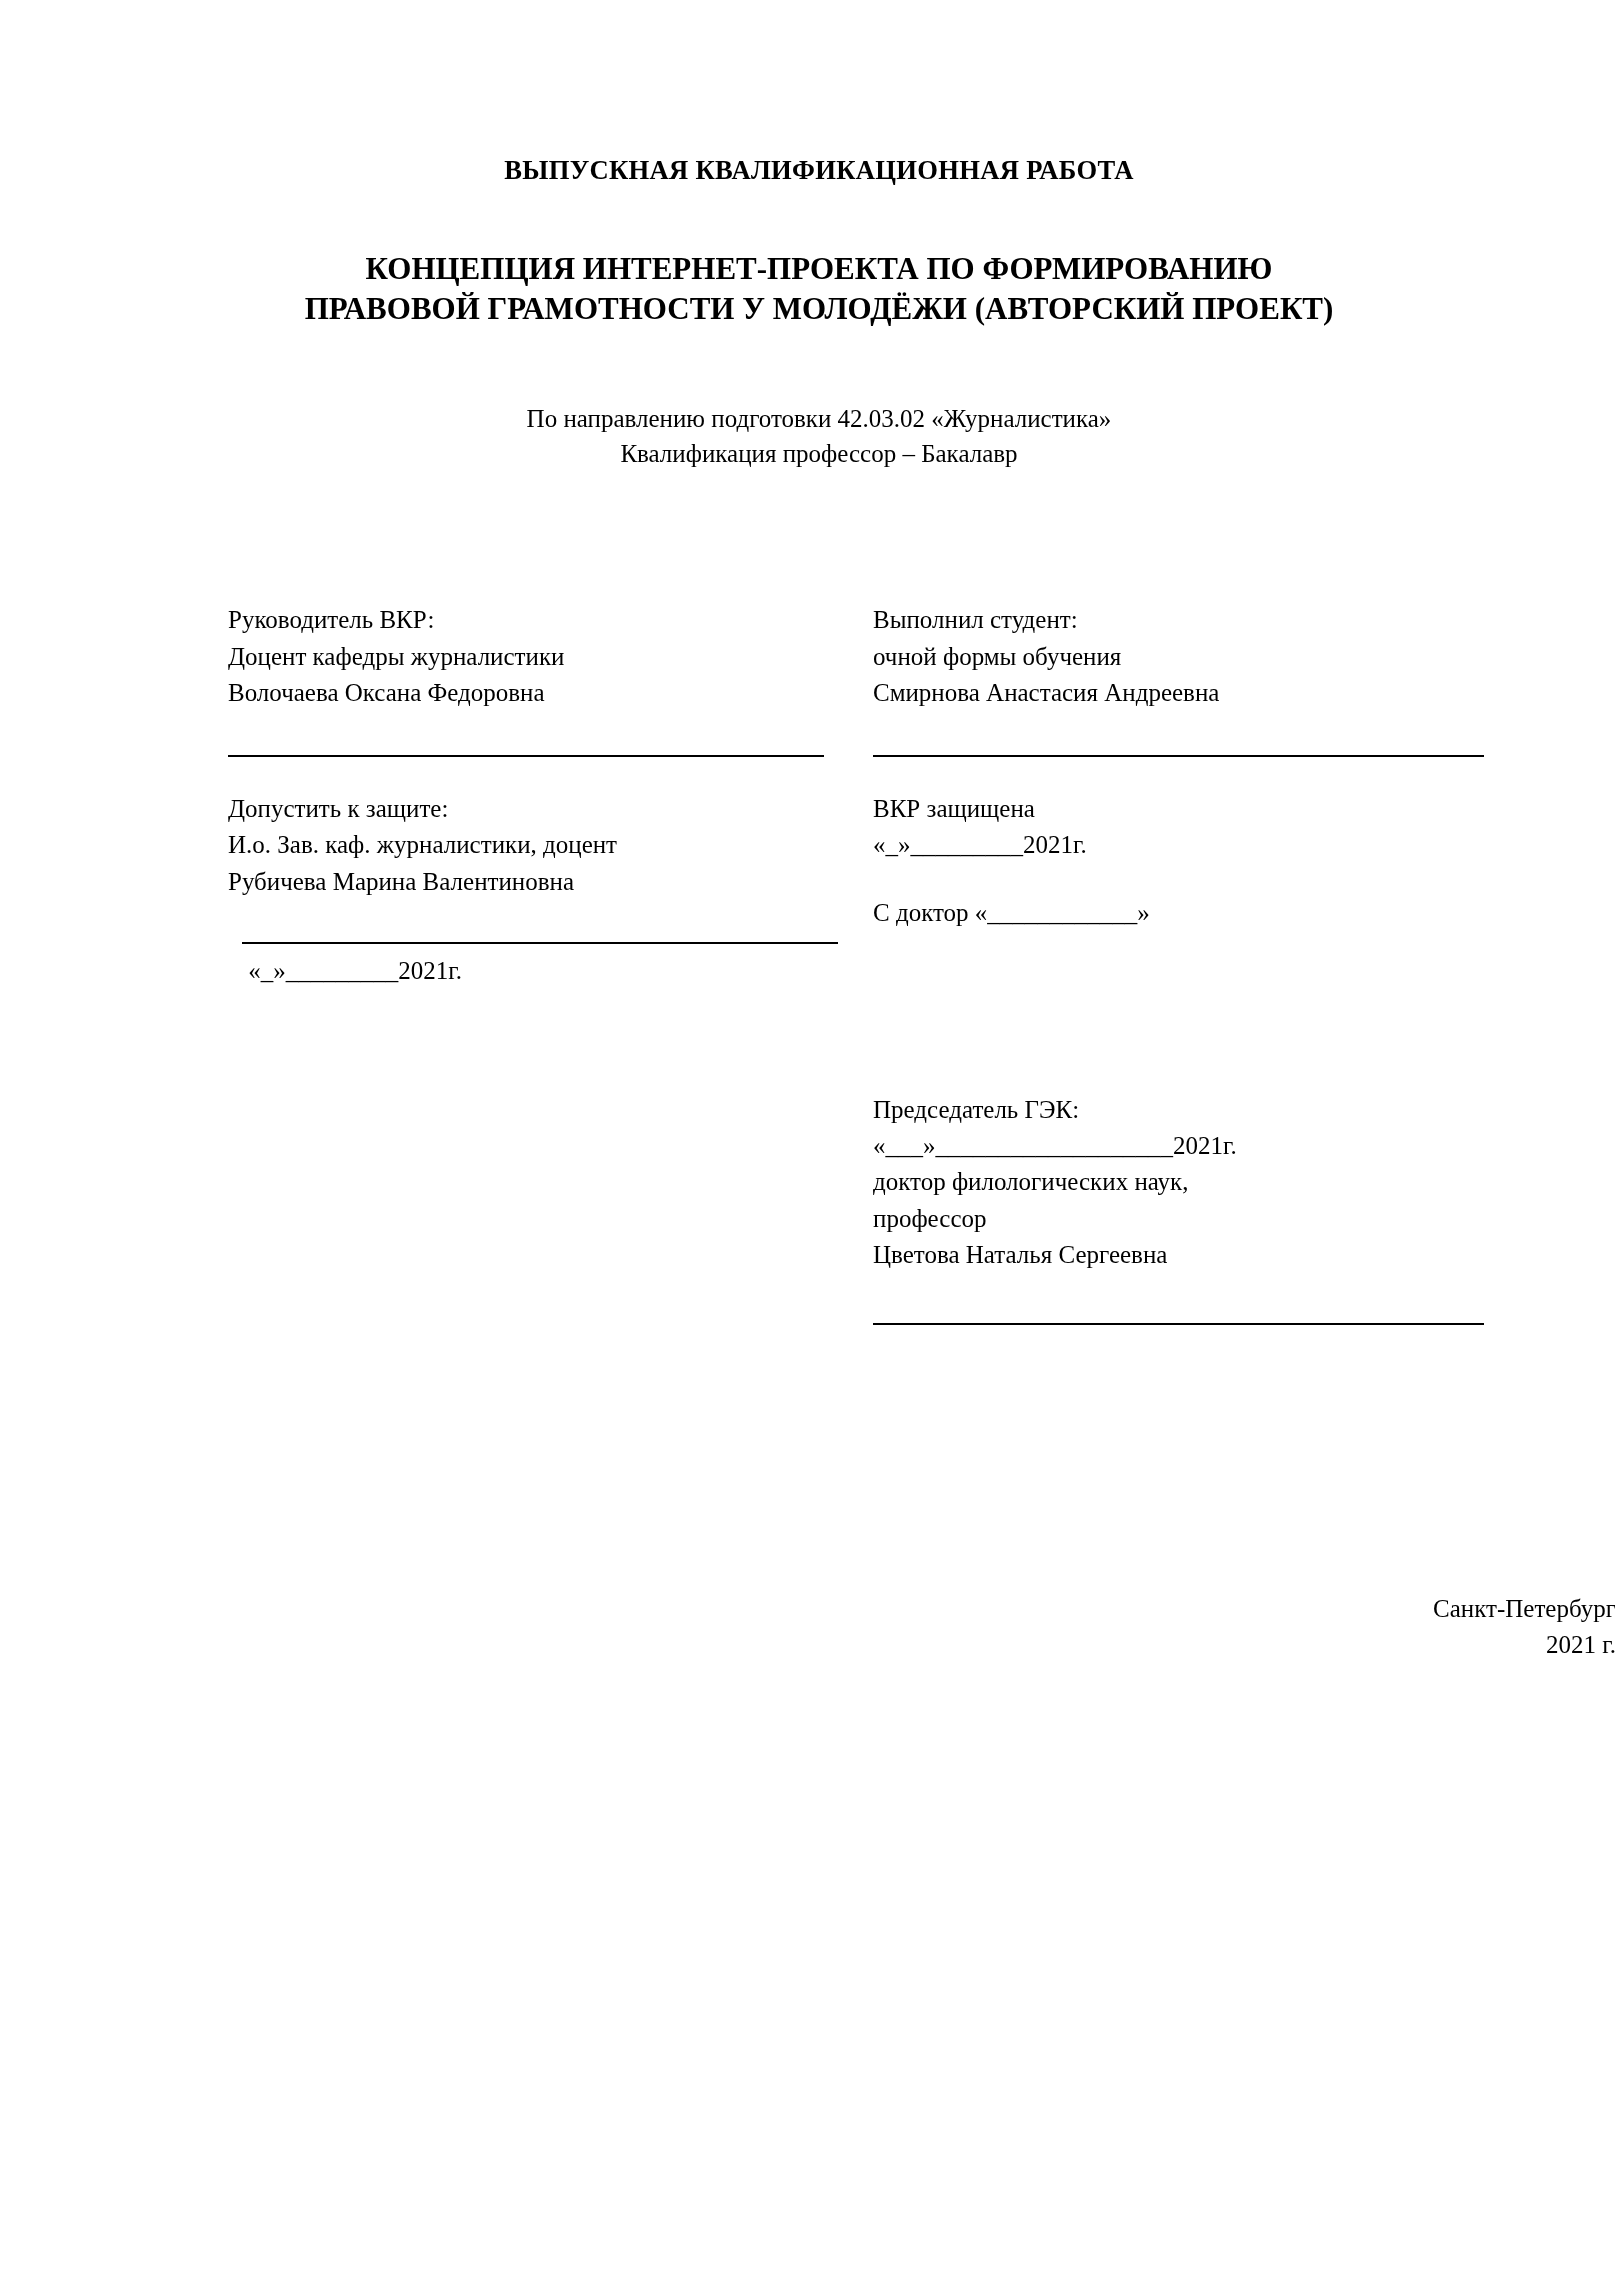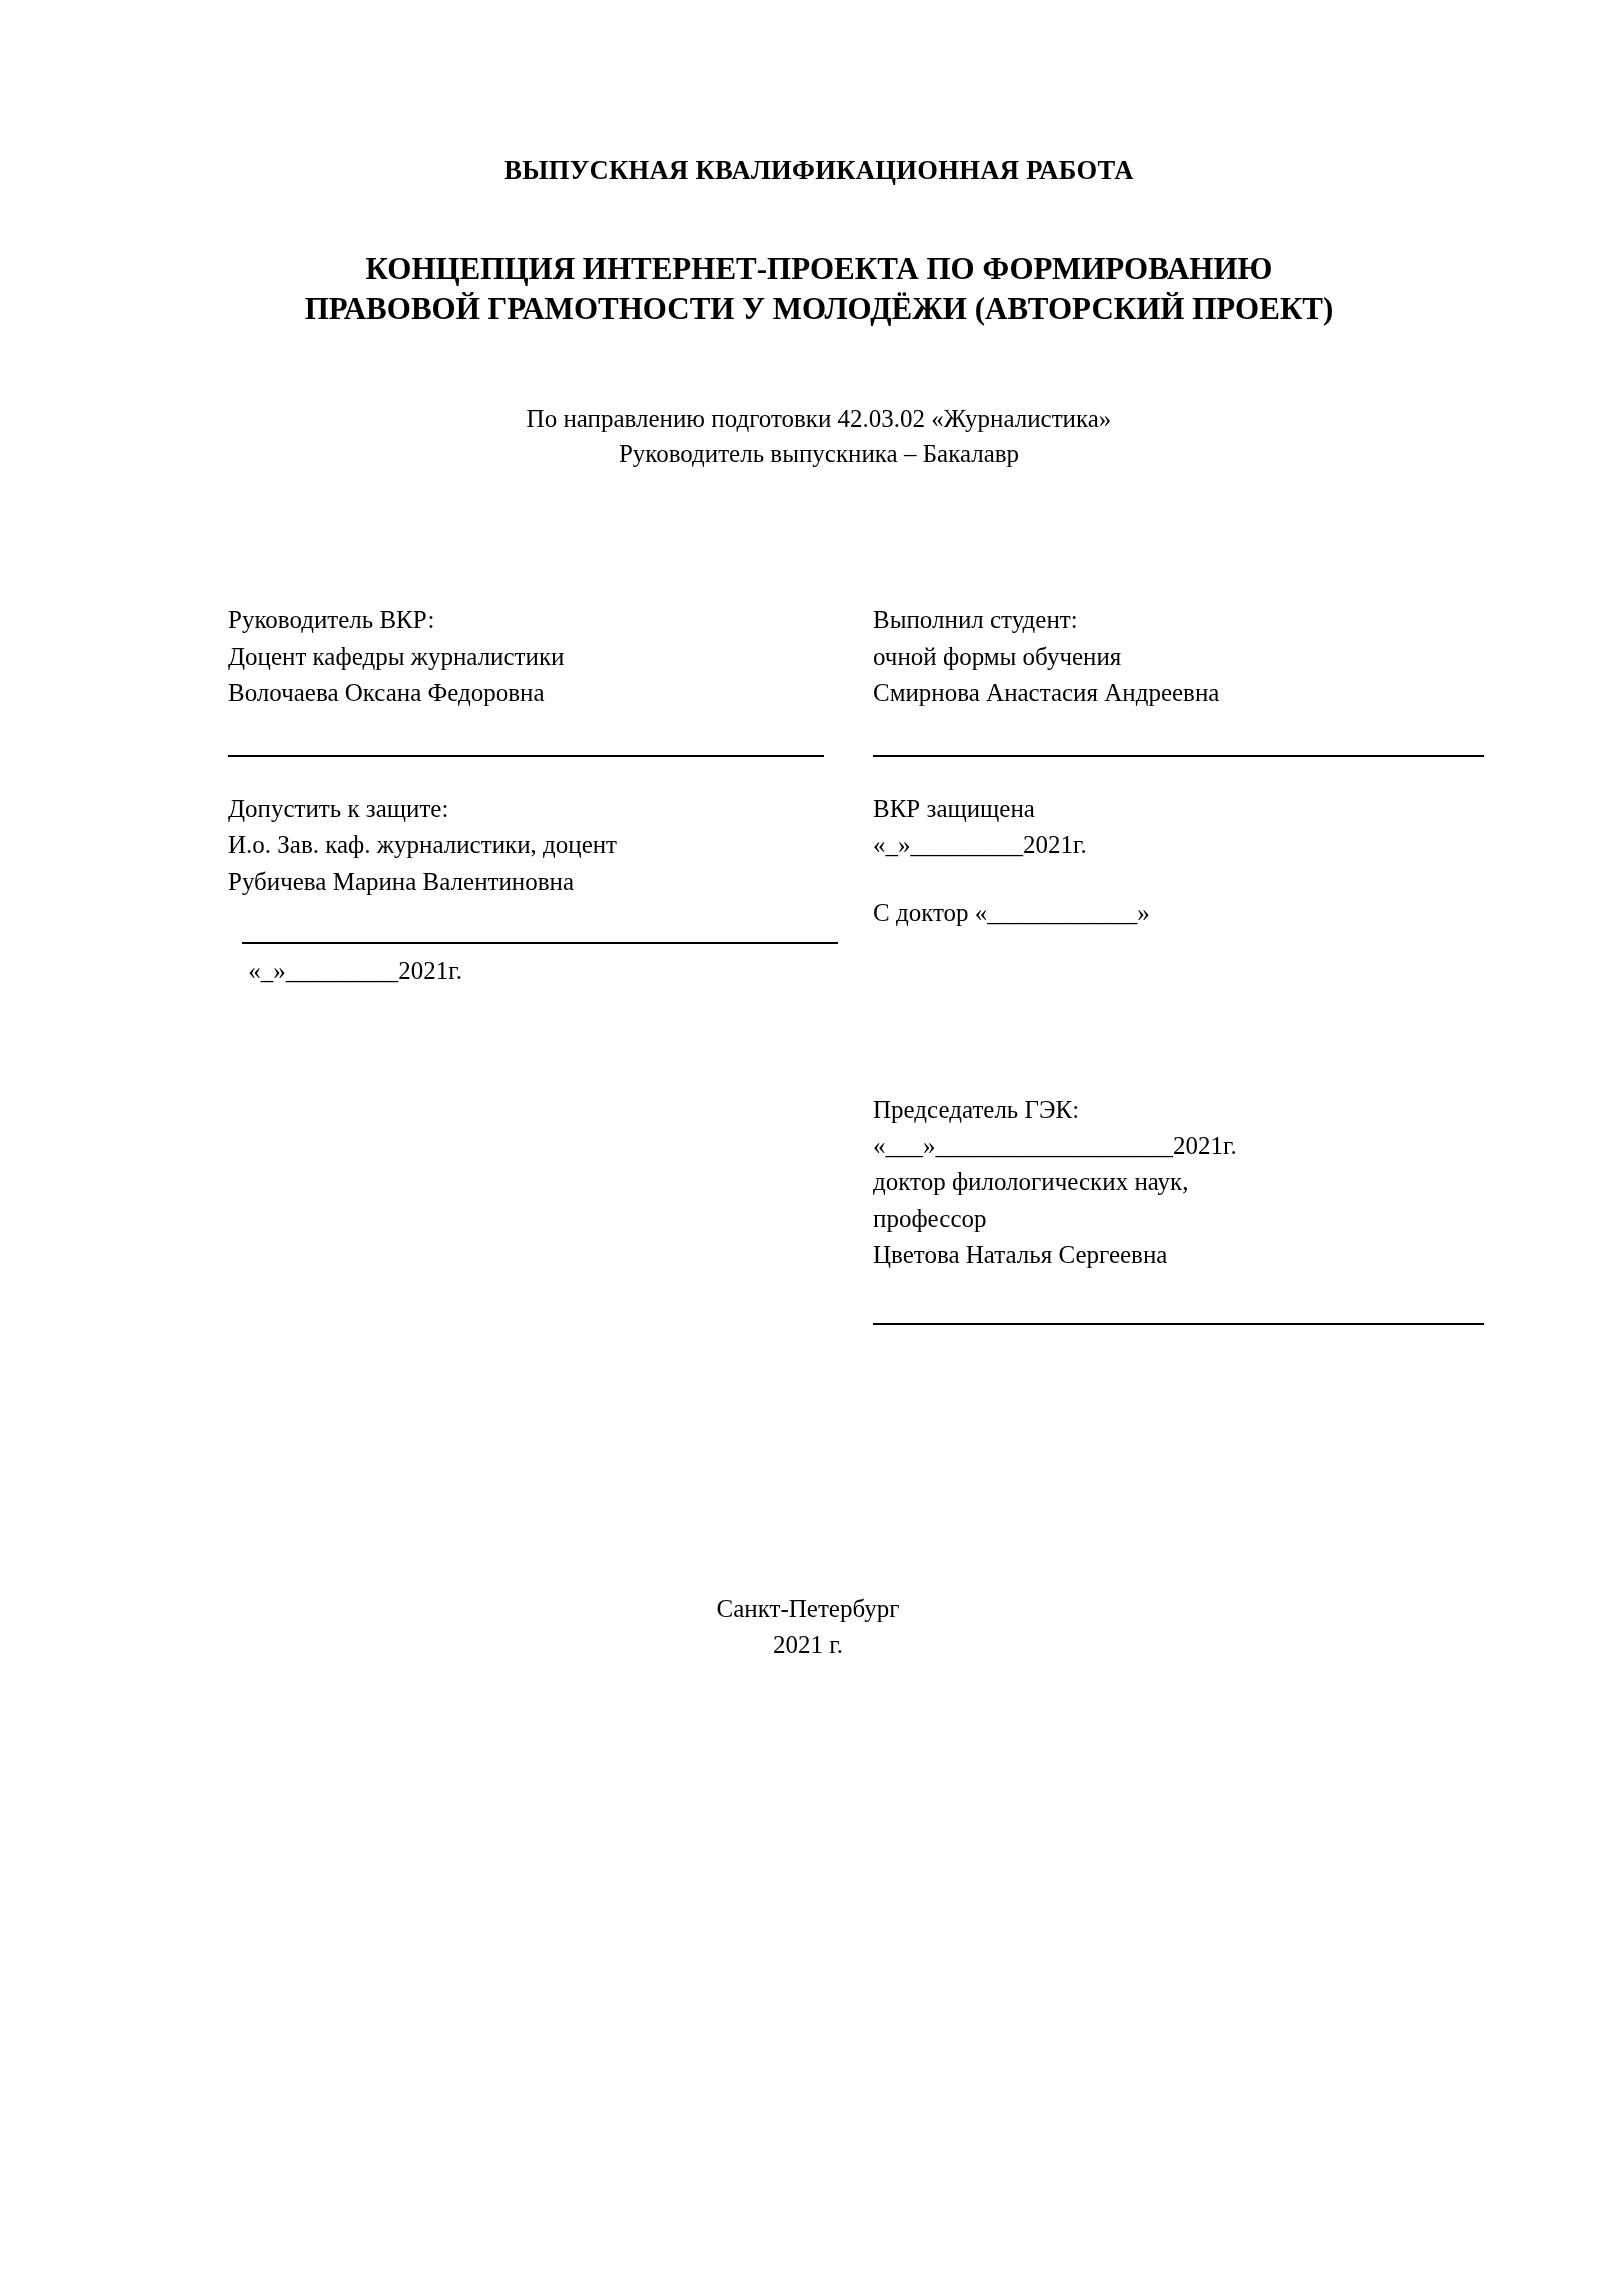--- a/index.html
+++ b/index.html
@@ -86,40 +86,40 @@
   .rule-left-2 { width: 596px; margin-top: 42px; margin-left: 14px;}
   .left-date { margin-top: 9.4px; padding-left: 20.3px; }
 
   .right-gap { height: 31px; }
 
   .chair-block { margin-top: 161px; }
   .rule-right-2 { width: 611px; margin-top: 50px; }
 
   
   .footer {
-    text-align: center;
+    text-align: right;
     margin-top: 266px;
     font-size: 25px;
     line-height: 1.42;
   }
 </style>
 </head>
 <body>
 
 <div class="page">
 
   <div class="title-block">
     <div class="doc-kind">ВЫПУСКНАЯ КВАЛИФИКАЦИОННАЯ РАБОТА</div>
     <div class="doc-title">
       <div>КОНЦЕПЦИЯ ИНТЕРНЕТ-ПРОЕКТА ПО ФОРМИРОВАНИЮ</div>
       <div>ПРАВОВОЙ ГРАМОТНОСТИ У МОЛОДЁЖИ (АВТОРСКИЙ ПРОЕКТ)</div>
     </div>
     <div class="degree-block">
       <div>По направлению подготовки 42.03.02 «Журналистика»</div>
-      <div>Руководитель выпускника – Бакалавр</div>
+      <div>Квалификация профессор – Бакалавр</div>
     </div>
   </div>
 
   <div class="cols">
 
     <div class="col-left">
 
       <div class="blk">
         <div>Руководитель ВКР:</div>
         <div>Доцент кафедры журналистики</div>

